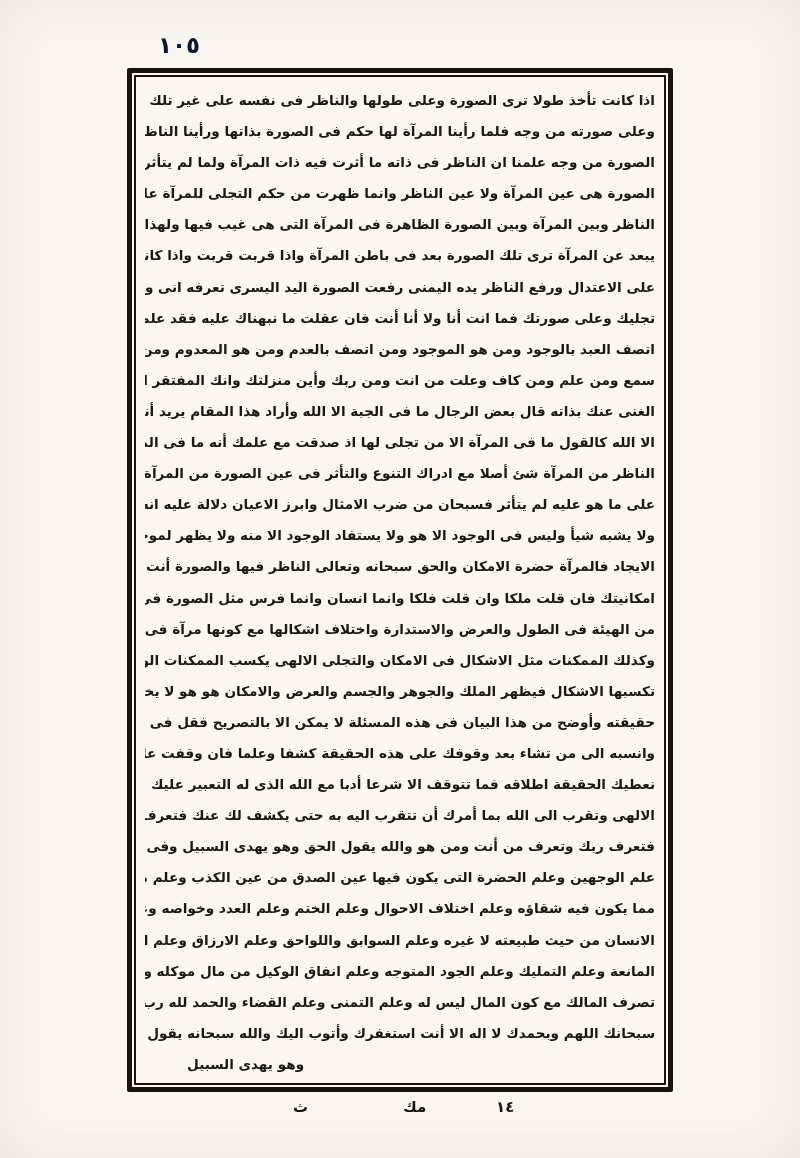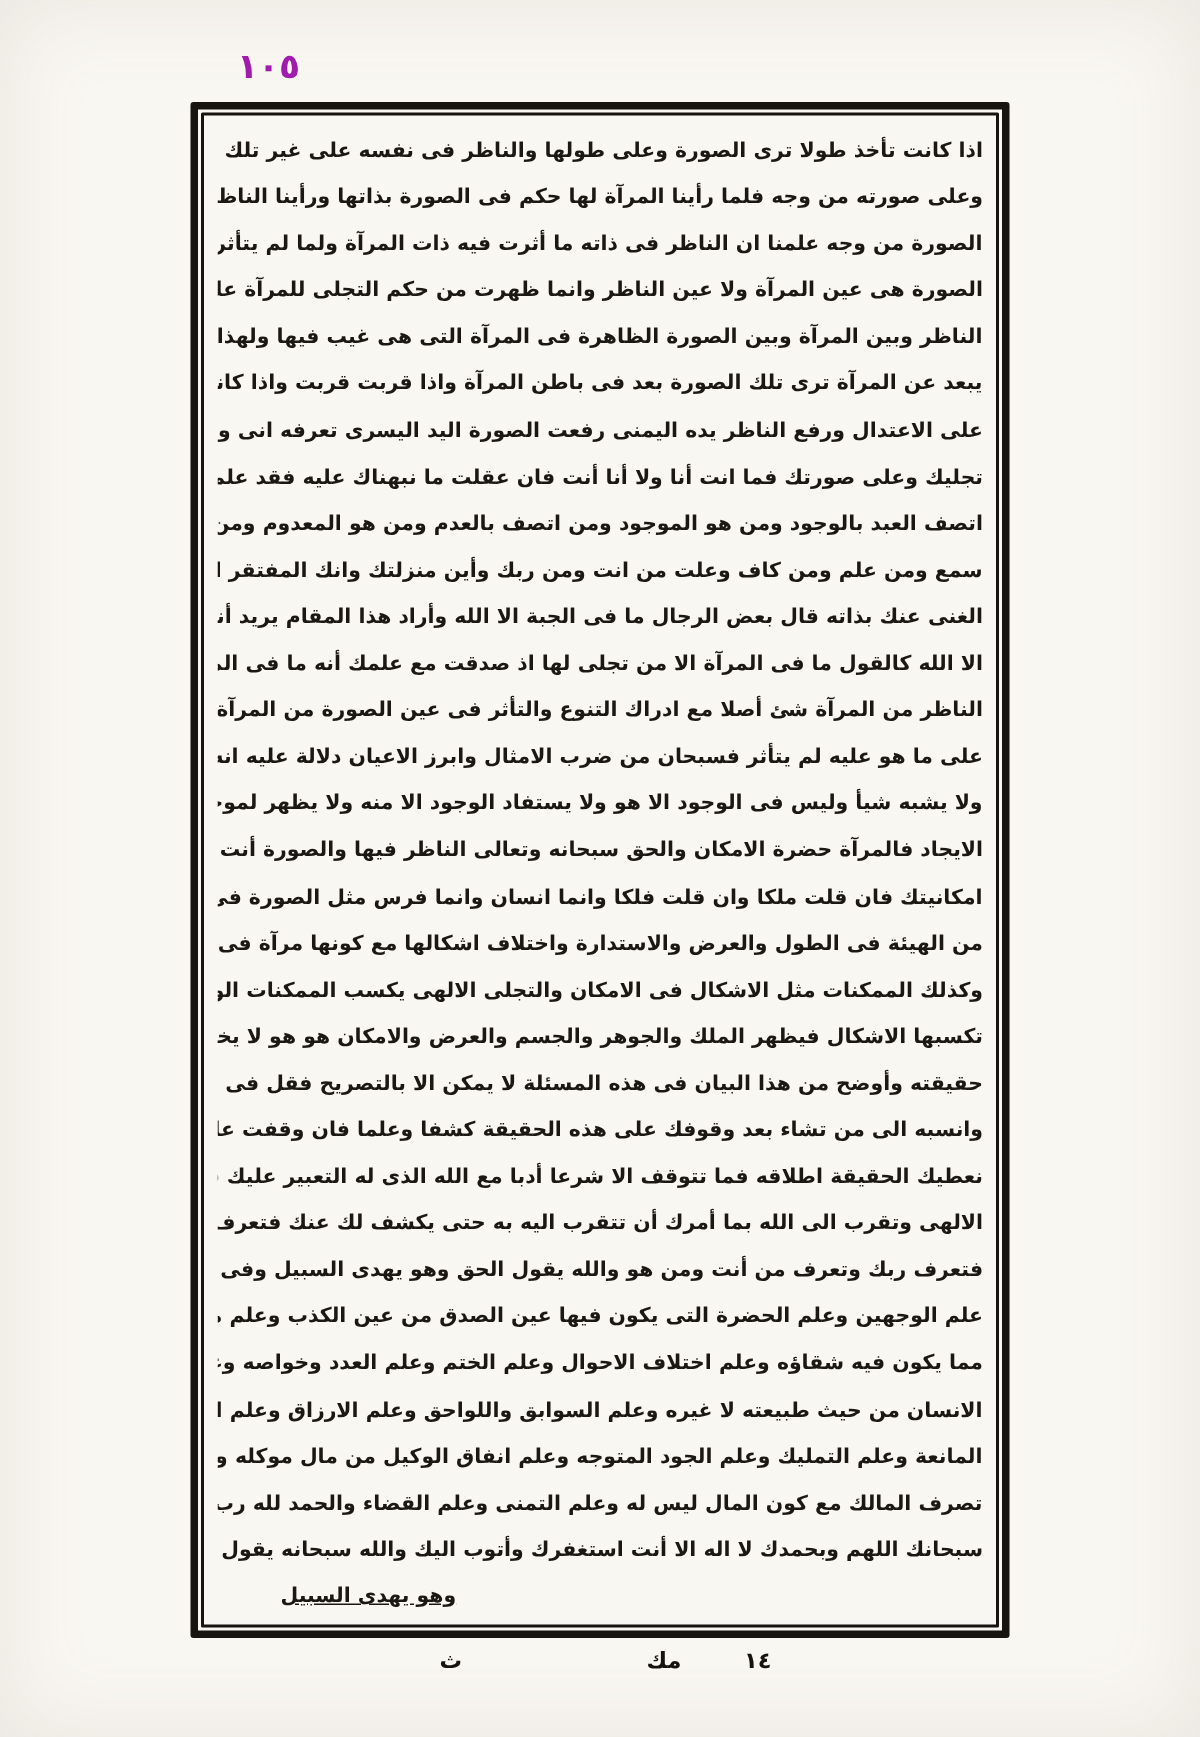--- a/index.html
+++ b/index.html
@@ -12,21 +12,21 @@
     overflow:hidden;
   }
   
   body::after{
     content:"";position:absolute;inset:0;pointer-events:none;
     box-shadow:inset 0 0 60px rgba(120,110,95,.12);
   }
   .page-number{
     position:absolute;left:158px;top:32px;
     font-size:23px;font-weight:bold;letter-spacing:2px;
-    color:#a21caf;
+    color:#0f172a;
   }
   .frame{
     position:absolute;left:127px;top:68px;width:546px;height:1024px;
     border:5px solid #17130e;
     border-radius:2px;
     box-sizing:border-box;
     background:transparent;
   }
   .frame-inner{
     position:absolute;inset:2px;
@@ -46,29 +46,28 @@
     text-align-last:justify;
     white-space:nowrap;
     overflow:hidden;
     color:#1b1712;
   }
   .ln.last{
     text-align:center;
     text-align-last:left;
     padding-left:42px;
     white-space:nowrap;
-    text-decoration:underline;
   }
   .quire-marks{
     position:absolute;left:0;top:1098px;width:800px;height:30px;
     font-weight:bold;font-size:15px;color:#17130e;
   }
   .quire-marks span{position:absolute;top:0;}
   .qm-right{left:496px;}
-  .qm-center{left:403px;margin-left:28px;}
+  .qm-center{left:403px;}
   .qm-left{left:293px;}
 </style>
 </head>
 <body>
 
 <div class="page-number">١٠٥</div>
 
 <div class="frame">
   <div class="frame-inner">
     <div class="text-block" dir="rtl">

